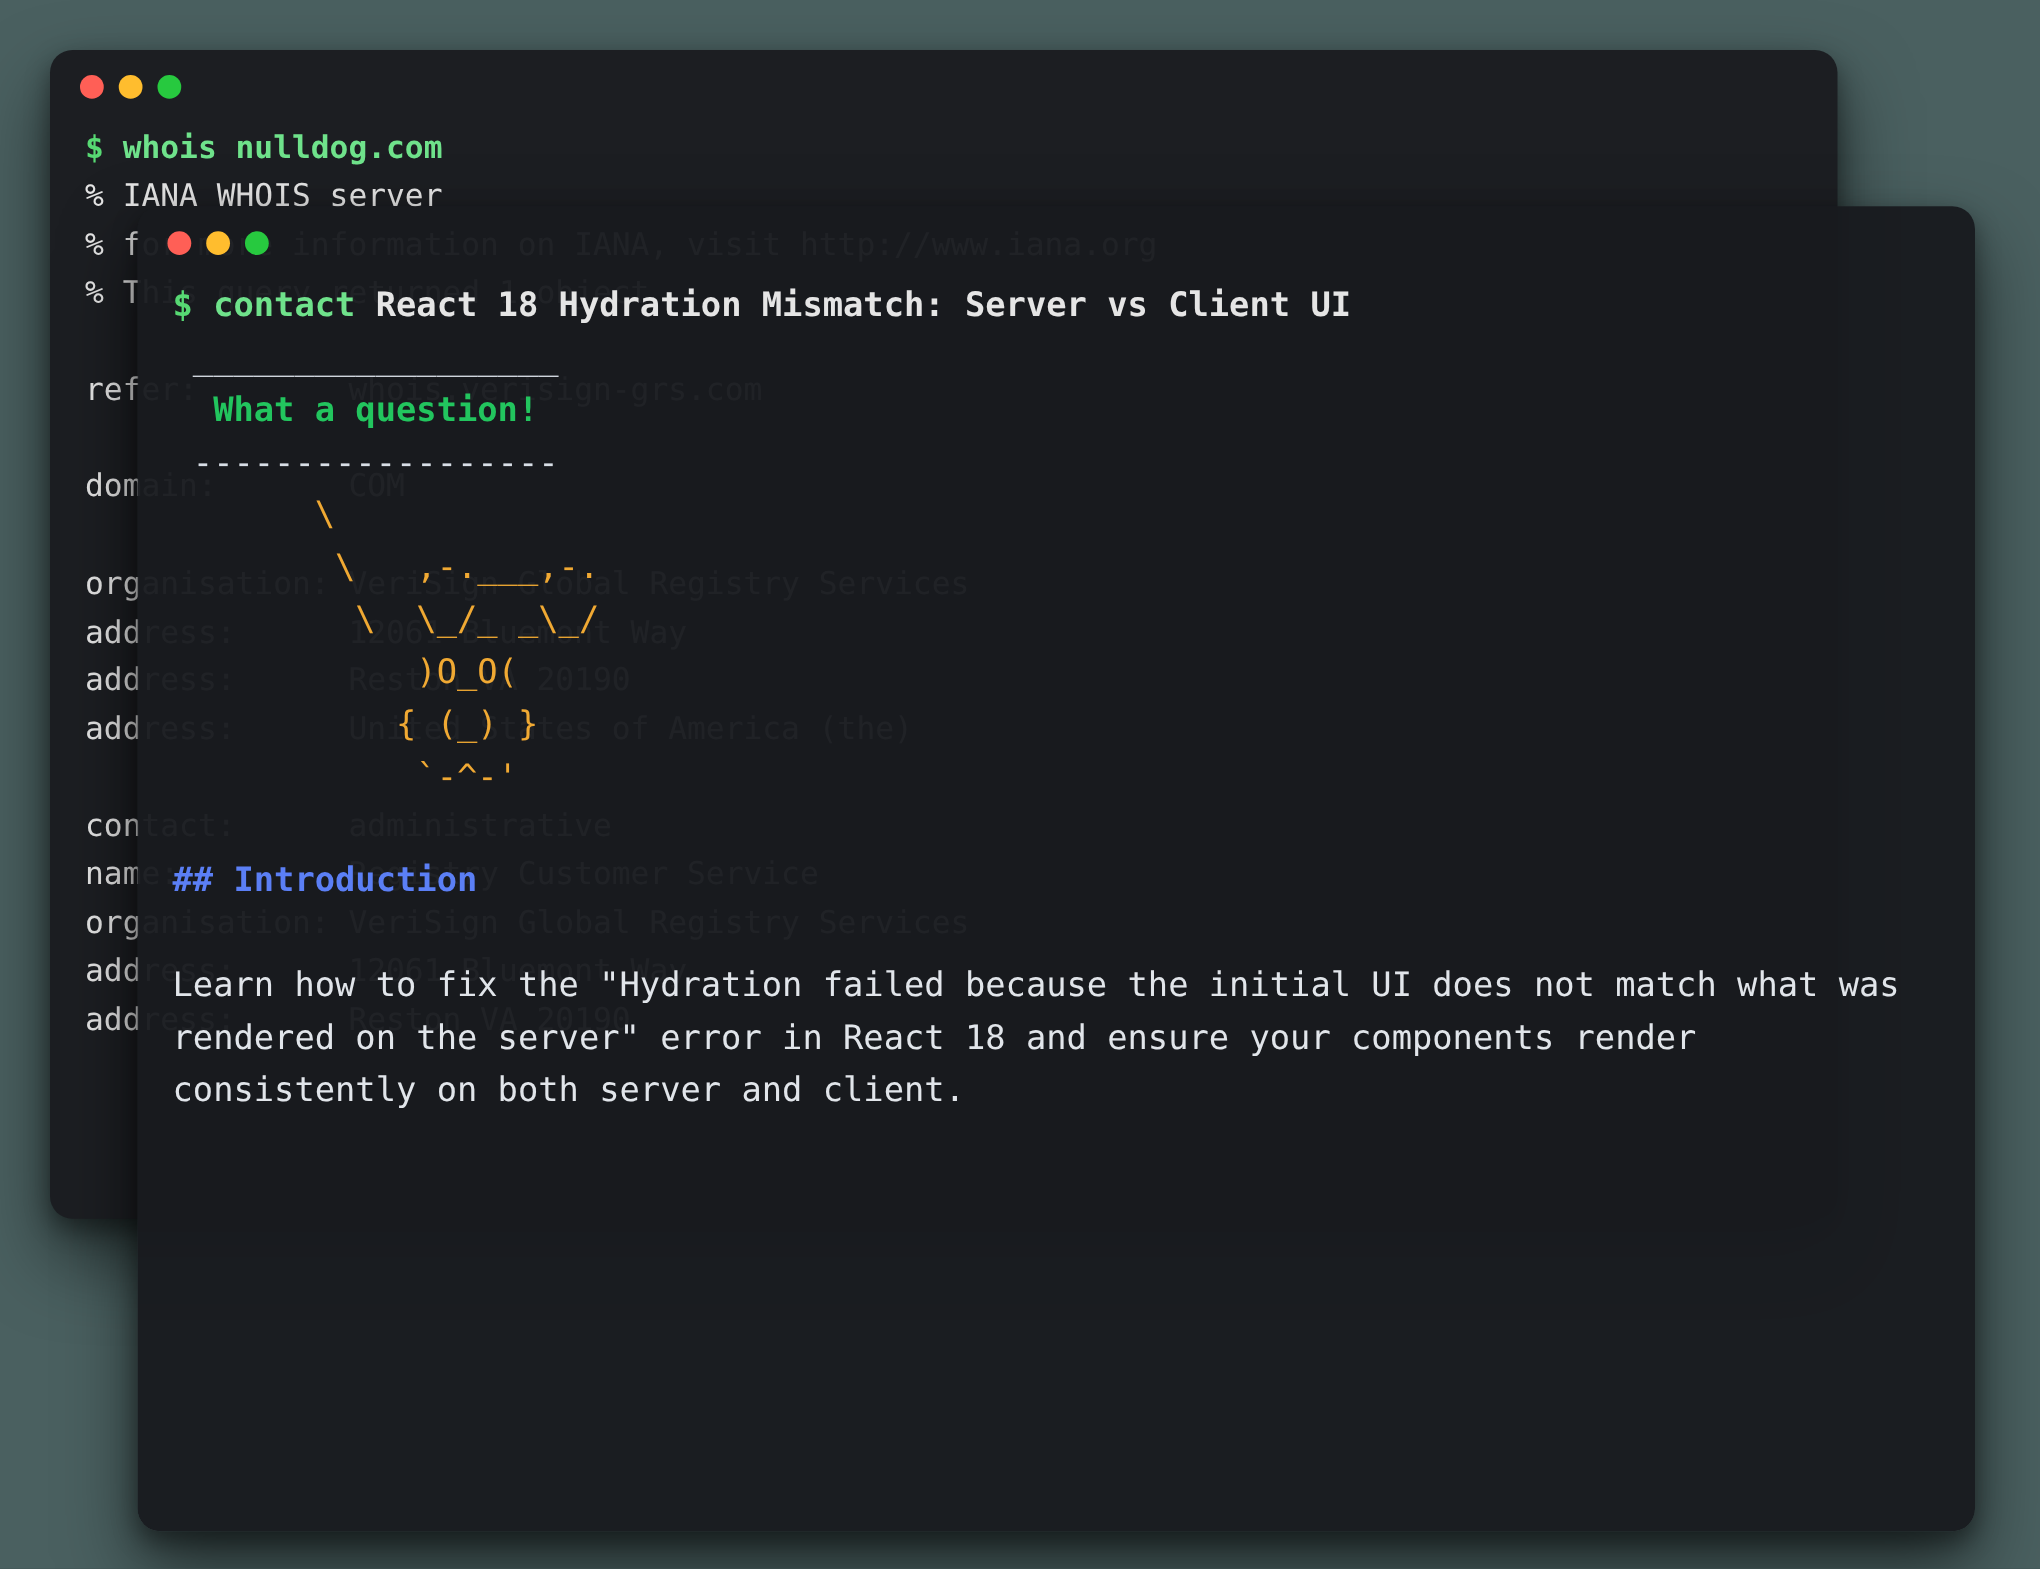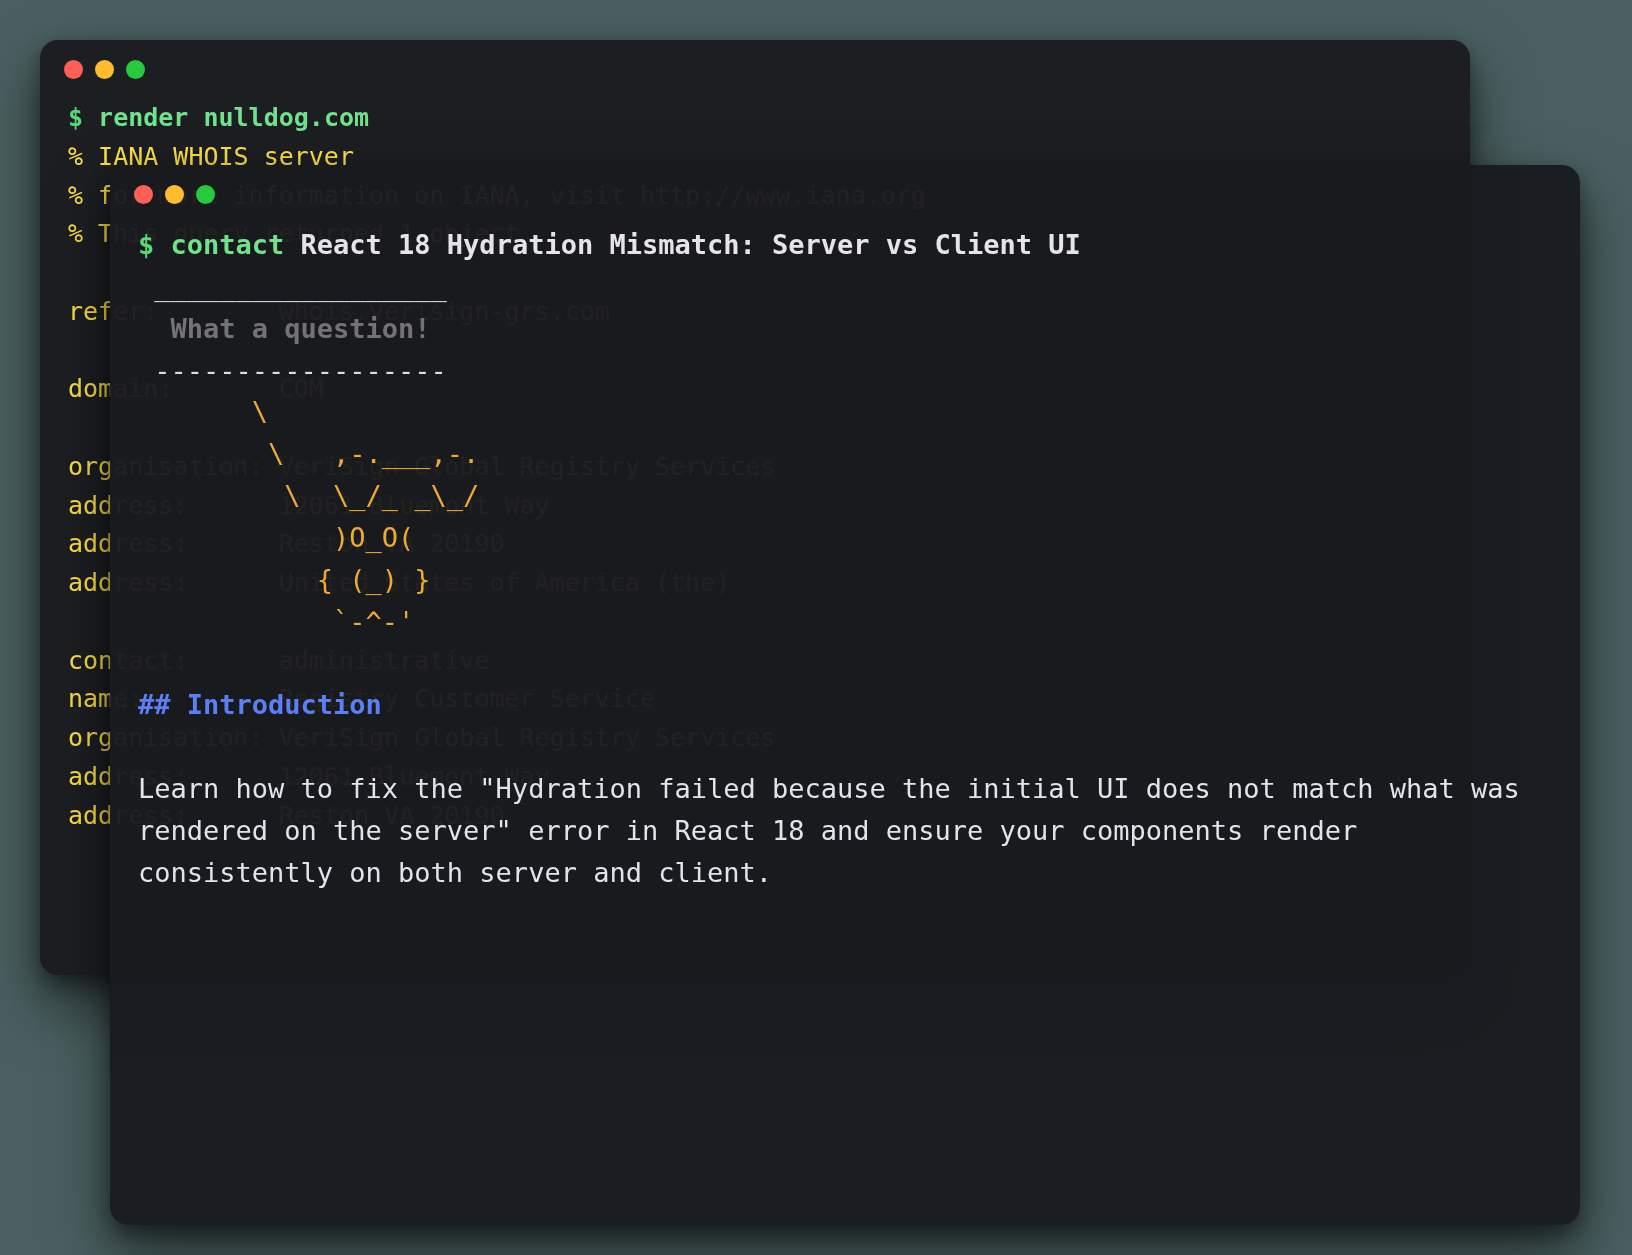--- a/index.html
+++ b/index.html
@@ -57,40 +57,40 @@
     line-height: 1.55;
     white-space: pre;
   }
   .body-front {
     font-size: 27px;
     line-height: 1.55;
     white-space: pre-wrap;
   }
   .prompt   { color: #57d973; font-weight: 600; }
   .cmd      { color: #6fe28b; font-weight: 600; }
-  .dim      { color: #fde047; }
+  .dim      { color: #e5e5e5; }
   .title    { color: #e5e5e5; font-weight: 700; }
   .bubble   { color: #d8dee6; }
-  .bubble-bold { color: #737373; font-weight: 700; }
+  .bubble-bold { color: #22c55e; font-weight: 700; }
   .ascii    { color: #f0a933; }
   .heading  { color: #5b7ff5; font-weight: 700; margin-top: 40px; }
   .para     { color: #e1e5ea; }
 </style>
 </head>
 <body>
 
 <div class="stage">
 
   <div class="term term-back">
     <div class="titlebar">
       <div class="tl-dot tl-red"></div>
       <div class="tl-dot tl-yellow"></div>
       <div class="tl-dot tl-green"></div>
     </div>
-    <div class="body"><span class="prompt">$ </span><span class="cmd">render nulldog.com</span>
+    <div class="body"><span class="prompt">$ </span><span class="cmd">whois nulldog.com</span>
 <span class="dim">% IANA WHOIS server</span>
 <span class="dim">% for more information on IANA, visit http://www.iana.org</span>
 <span class="dim">% This query returned 1 object</span>
 <span class="dim"></span>
 <span class="dim">refer:        whois.verisign-grs.com</span>
 <span class="dim"></span>
 <span class="dim">domain:       COM</span>
 <span class="dim"></span>
 <span class="dim">organisation: VeriSign Global Registry Services</span>
 <span class="dim">address:      12061 Bluemont Way</span>

